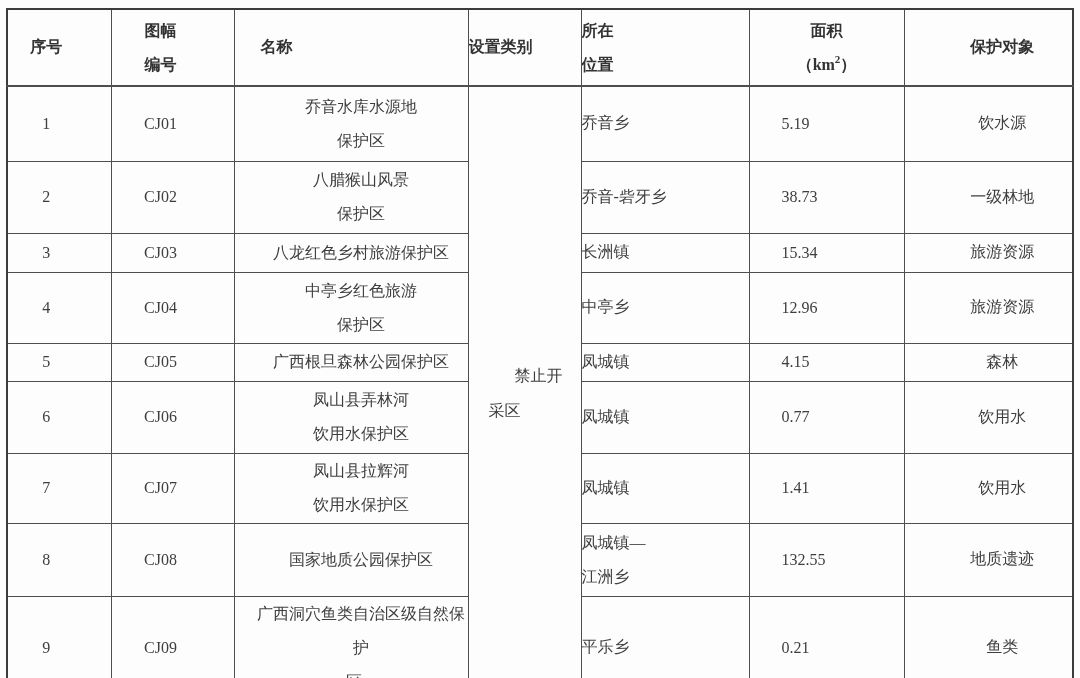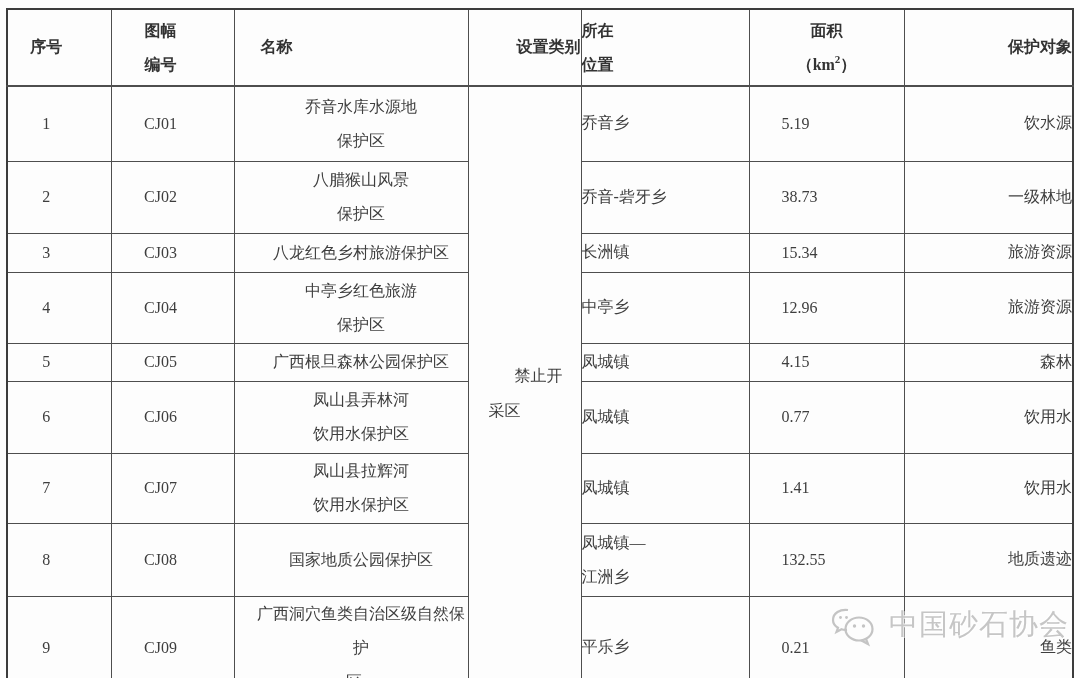--- a/index.html
+++ b/index.html
@@ -36,27 +36,27 @@
     margin-left: 48px;
   }
   .ln { line-height: 34px; }
   
   .h-no, .c-no   { text-align: center; padding-right: 26px; }
   .h-code, .c-code { text-align: center; padding-right: 24px; }
   .h-name { text-align: left; padding-left: 26px; }
   .c-name { text-align: center; padding-left: 6px; }
   .c-name .ln { padding-left: 14px; }
   .c-name .ln.flush { padding-left: 0; }
-  .h-cat { text-align: right; }
+  .h-cat { text-align: left; }
   .c-cat .ln { line-height: 35px; padding-left: 20px; }
   .c-cat .ln.indent { padding-left: 46px; }
   .h-loc, .c-loc { text-align: left; }
   .h-area { text-align: center; }
   .c-area { text-align: left; padding-left: 32px; }
-  .h-tgt, .c-tgt { text-align: right; padding-left: 28px; }
+  .h-tgt, .c-tgt { text-align: center; padding-left: 28px; }
   .sup2 {
     font-size: 11px;
     position: relative;
     top: -7px;
     line-height: 0;
   }
   
   .watermark {
     position: absolute;
     left: 828px;
@@ -208,32 +208,14 @@
           <div class="ln">广西洞穴鱼类自治区级自然保护</div>
           <div class="ln flush">区</div>
         </td>
         <td class="c-loc">平乐乡</td>
         <td class="c-area">0.21</td>
         <td class="c-tgt">鱼类</td>
       </tr>
     </tbody>
   </table>
 
-  <div class="watermark">
-    <span>
-      <svg width="52" height="44" viewBox="0 0 52 44">
-        <g fill="none" stroke="#c4c4c4" stroke-width="2.2">
-          <path d="M20 7 C12 6 5 10 5 17 C5 20.5 7 23 10 24.8 L8.5 29 L13.5 26.3 C15 26.8 17 27 19 26.8"></path>
-          <ellipse cx="31" cy="26" rx="13.5" ry="11.5"></ellipse>
-          <path d="M38 36 L40 41 L33 37.2"></path>
-        </g>
-        <g fill="#c4c4c4">
-          <circle cx="26.5" cy="23" r="1.7"></circle>
-          <circle cx="35.5" cy="23" r="1.7"></circle>
-          <circle cx="12.5" cy="14.5" r="1.4"></circle>
-          <circle cx="18.5" cy="14.5" r="1.4"></circle>
-        </g>
-      </svg>
-    </span>
-    <span>中国砂石协会</span>
-  </div>
 
 </div>
 
 </body></html>

